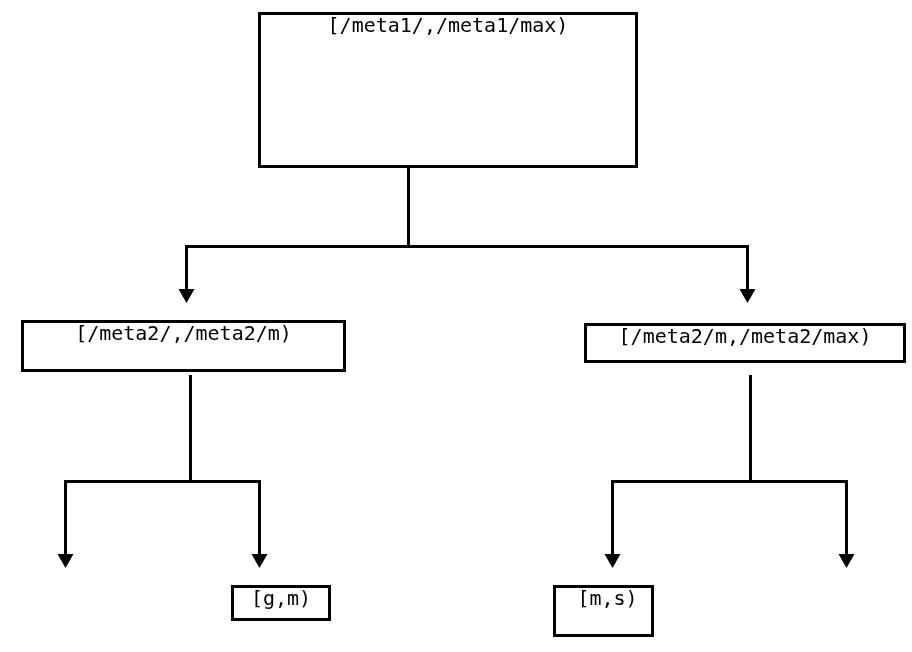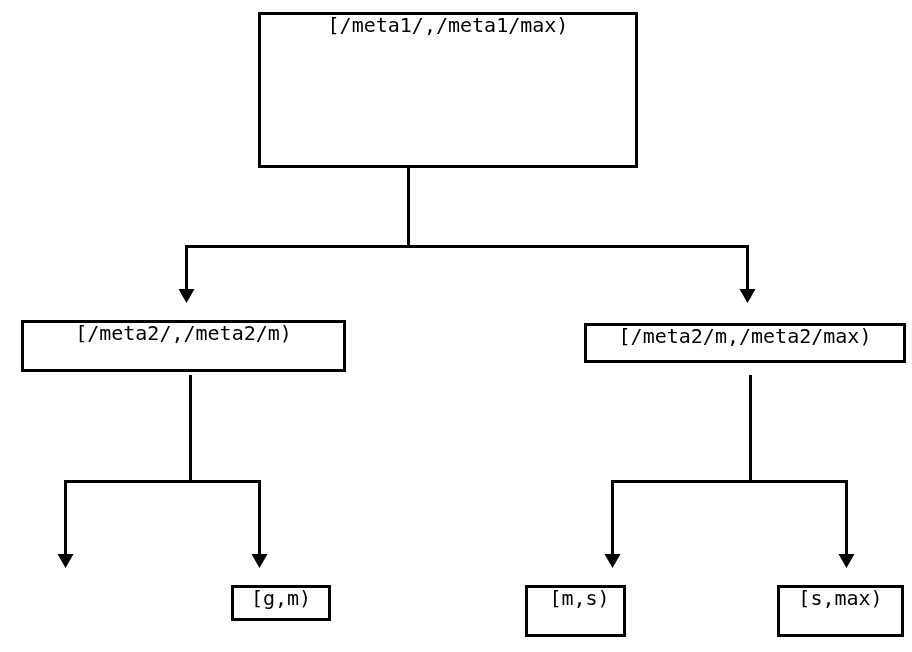--- a/index.html
+++ b/index.html
@@ -40,21 +40,21 @@
     line-height: 1;
     color: #000000;
     white-space: pre;
     letter-spacing: 0px;
   }
   .node-root      { left: 258px; top: 12px;  width: 380px; height: 156px; }
   .node-mid-left  { left: 21px;  top: 320px; width: 325px; height: 52px; }
   .node-mid-right { left: 584px; top: 323px; width: 322px; height: 40px; }
   .node-leaf-1    { left: 9px;   top: 585px; width: 100px; height: 52px; }
   .node-leaf-2    { left: 206px; top: 585px; width: 100px; height: 36px; margin-left: 25px; }
-  .node-leaf-3    { left: 525px; top: 585px; width: 101px; height: 52px; padding-left: 8px; }
+  .node-leaf-3    { left: 553px; top: 585px; width: 101px; height: 52px; padding-left: 8px; }
   .node-leaf-4    { left: 777px; top: 585px; width: 127px; height: 52px; }
 </style>
 </head>
 <body>
 
 <div id="diagram">
 
   <svg id="connectors" viewBox="0 0 912 652">
     <g stroke="#000000" stroke-width="3" fill="none" shape-rendering="crispEdges">
 
@@ -103,17 +103,14 @@
 
 
   <div class="node node-leaf-2">
     <span class="node-label">[g,m)</span>
   </div>
 
   <div class="node node-leaf-3">
     <span class="node-label">[m,s)</span>
   </div>
 
-  <div class="node node-leaf-4">
-    <span class="node-label">[s,max)</span>
-  </div>
 
 </div>
 
 </body></html>

